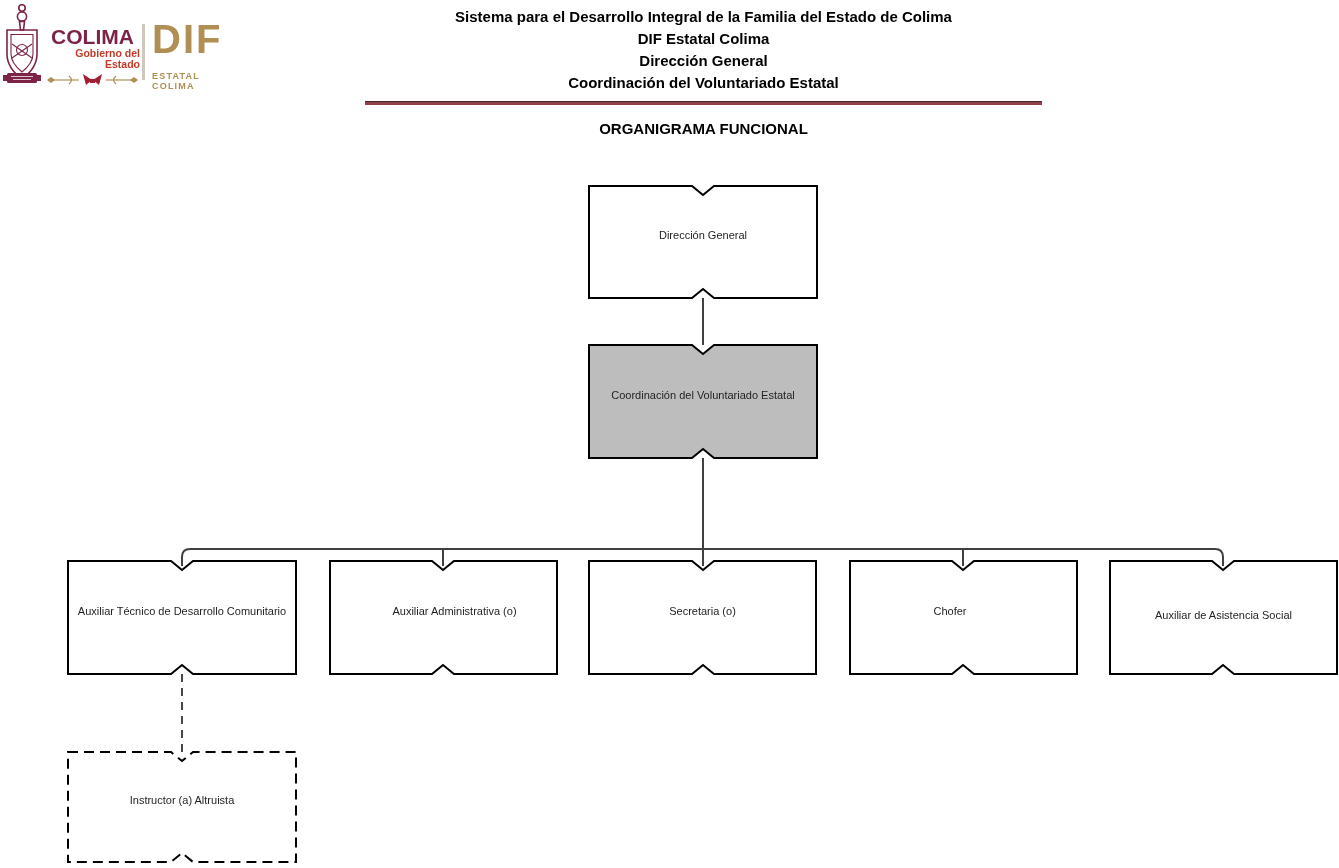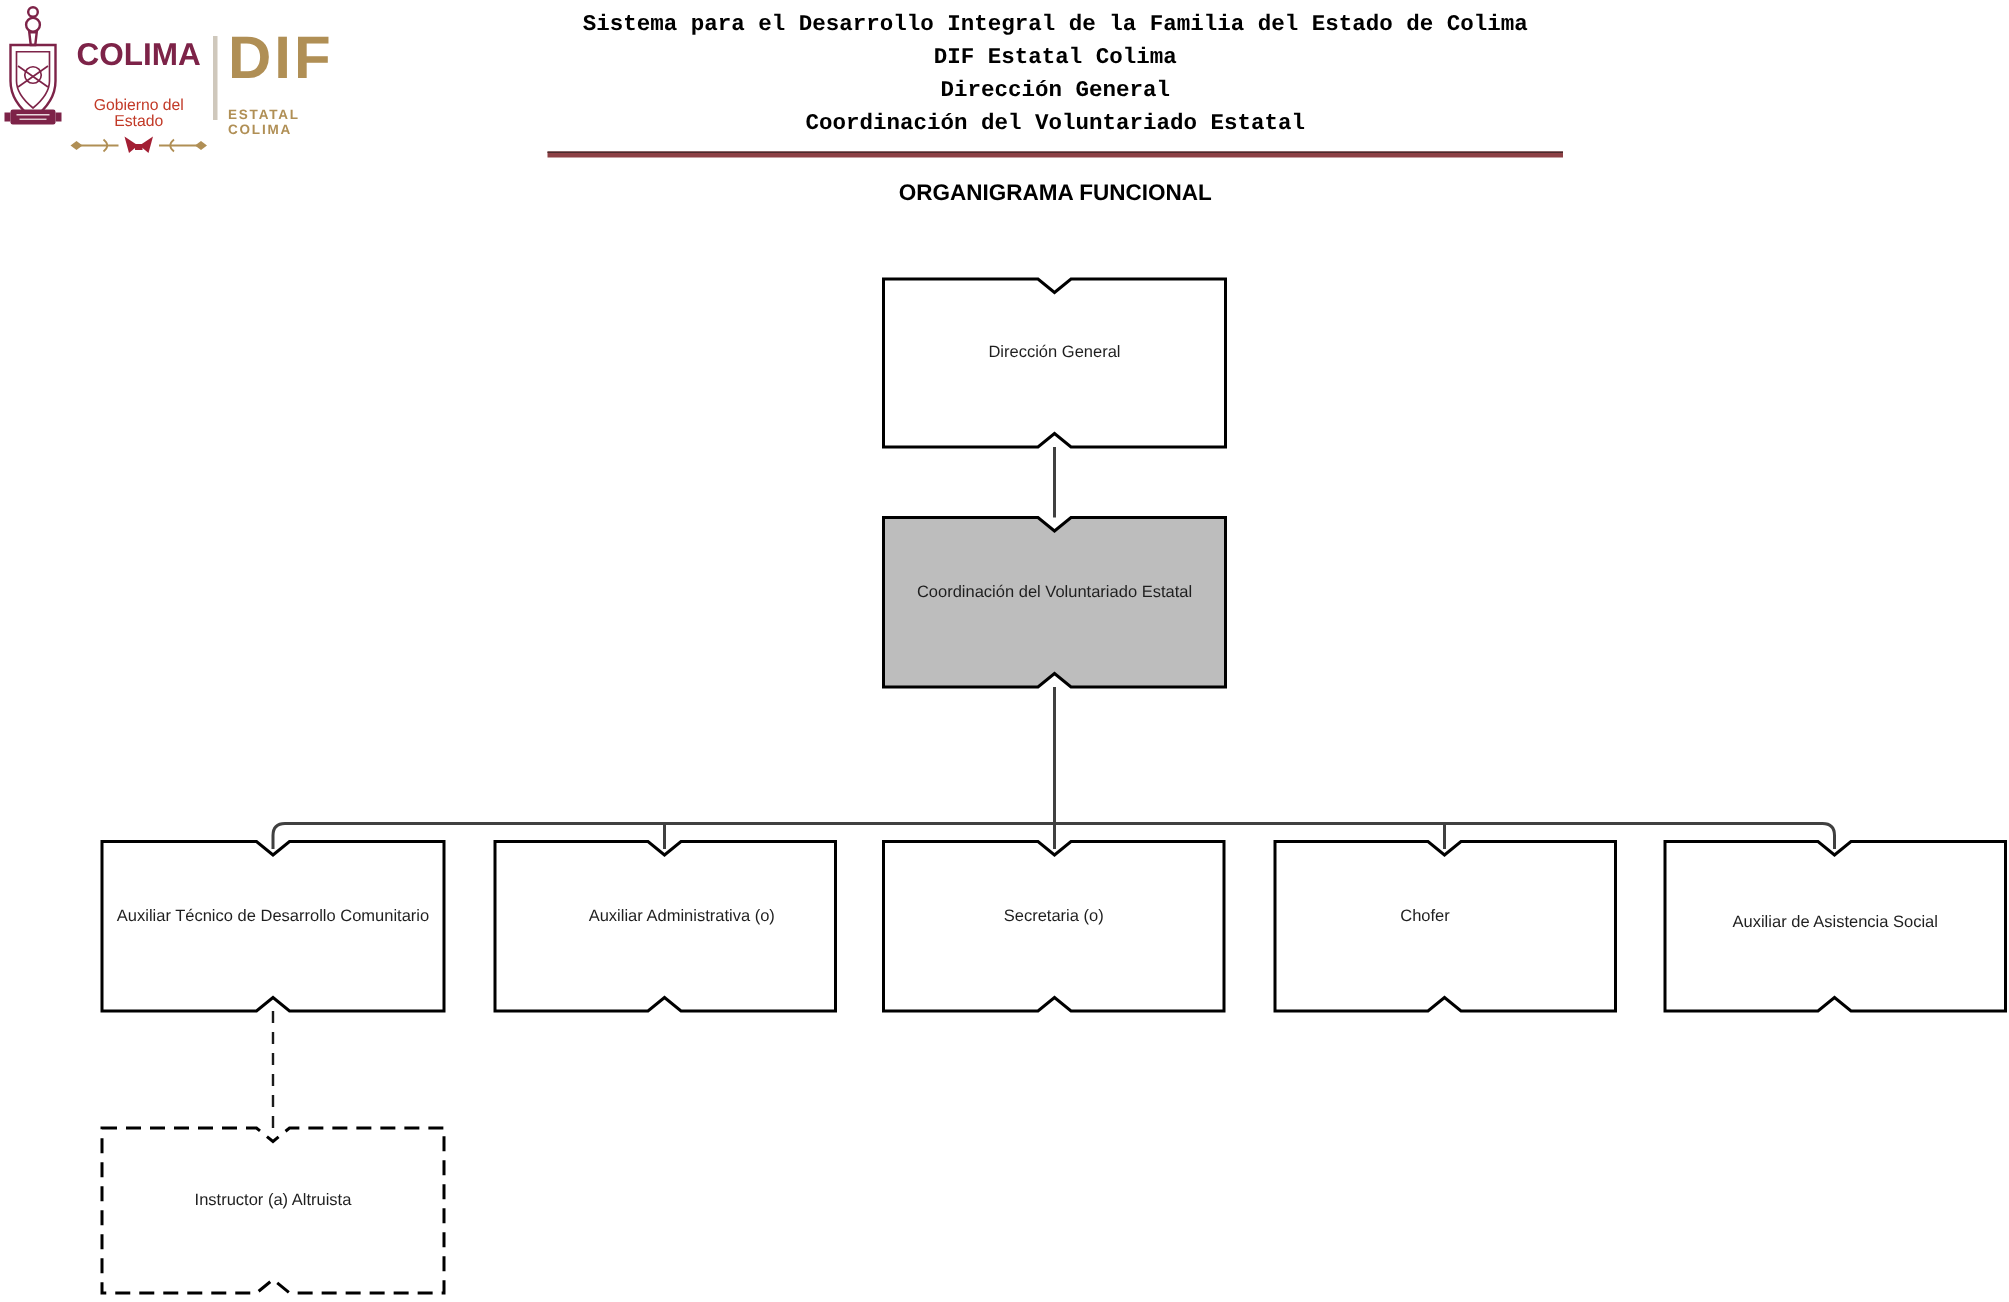--- a/index.html
+++ b/index.html
@@ -4,29 +4,29 @@
 <style>
   html,body{margin:0;padding:0;background:#fff;}
   .canvas{
     position:relative;width:1339px;height:868px;background:#ffffff;overflow:hidden;
     font-family:"Liberation Sans","DejaVu Sans",sans-serif;color:#1a1a1a;
   }
   
   .crest{position:absolute;left:2px;top:2px;}
   .colima-lockup{position:absolute;left:45px;top:27px;width:95px;text-align:center;}
   .colima-title{font-size:21px;font-weight:bold;letter-spacing:0px;line-height:20px;color:#7D2348;text-align:center;}
-  .colima-sub{font-size:10.5px;font-weight:normal;color:#C23A28;line-height:11px;margin-top:18px;}
+  .colima-sub{font-size:10.5px;font-weight:bold;color:#C23A28;line-height:11px;margin-top:1px;text-align:right;}
   .ornament{margin-top:2px;}
   .logo-divider{position:absolute;left:142px;top:24px;width:3px;height:56px;background:#CFC8BC;}
   .dif-lockup{position:absolute;left:152px;top:18px;width:80px;}
   .dif-title{font-size:40px;font-weight:bold;letter-spacing:2px;color:#B08F55;line-height:42px;}
   .dif-sub{font-size:9px;font-weight:bold;letter-spacing:1.2px;color:#B08F55;margin-top:11px;}
   
   .title-block{position:absolute;left:365px;top:6px;width:677px;text-align:center;}
-  .title-line{font-size:15px;font-weight:bold;line-height:22px;color:#000;font-family:Liberation Mono, monospace;}
+  .title-line{font-size:15px;font-weight:bold;line-height:22px;color:#000;}
   .header-rule{position:absolute;left:365px;top:101px;width:677px;height:3px;
     background:#8D4045;border-top:1px solid#4A2A2C;}
   .section-title{position:absolute;left:365px;top:120px;width:677px;text-align:center;
     font-size:15px;font-weight:bold;color:#000;}
   
   .chart-svg{position:absolute;left:0;top:0;}
   .box-label{
     position:absolute;display:flex;align-items:center;justify-content:center;
     text-align:center;font-size:11px;color:#1f1f1f;white-space:nowrap;
     padding-bottom:14px;box-sizing:border-box;pointer-events:none;

